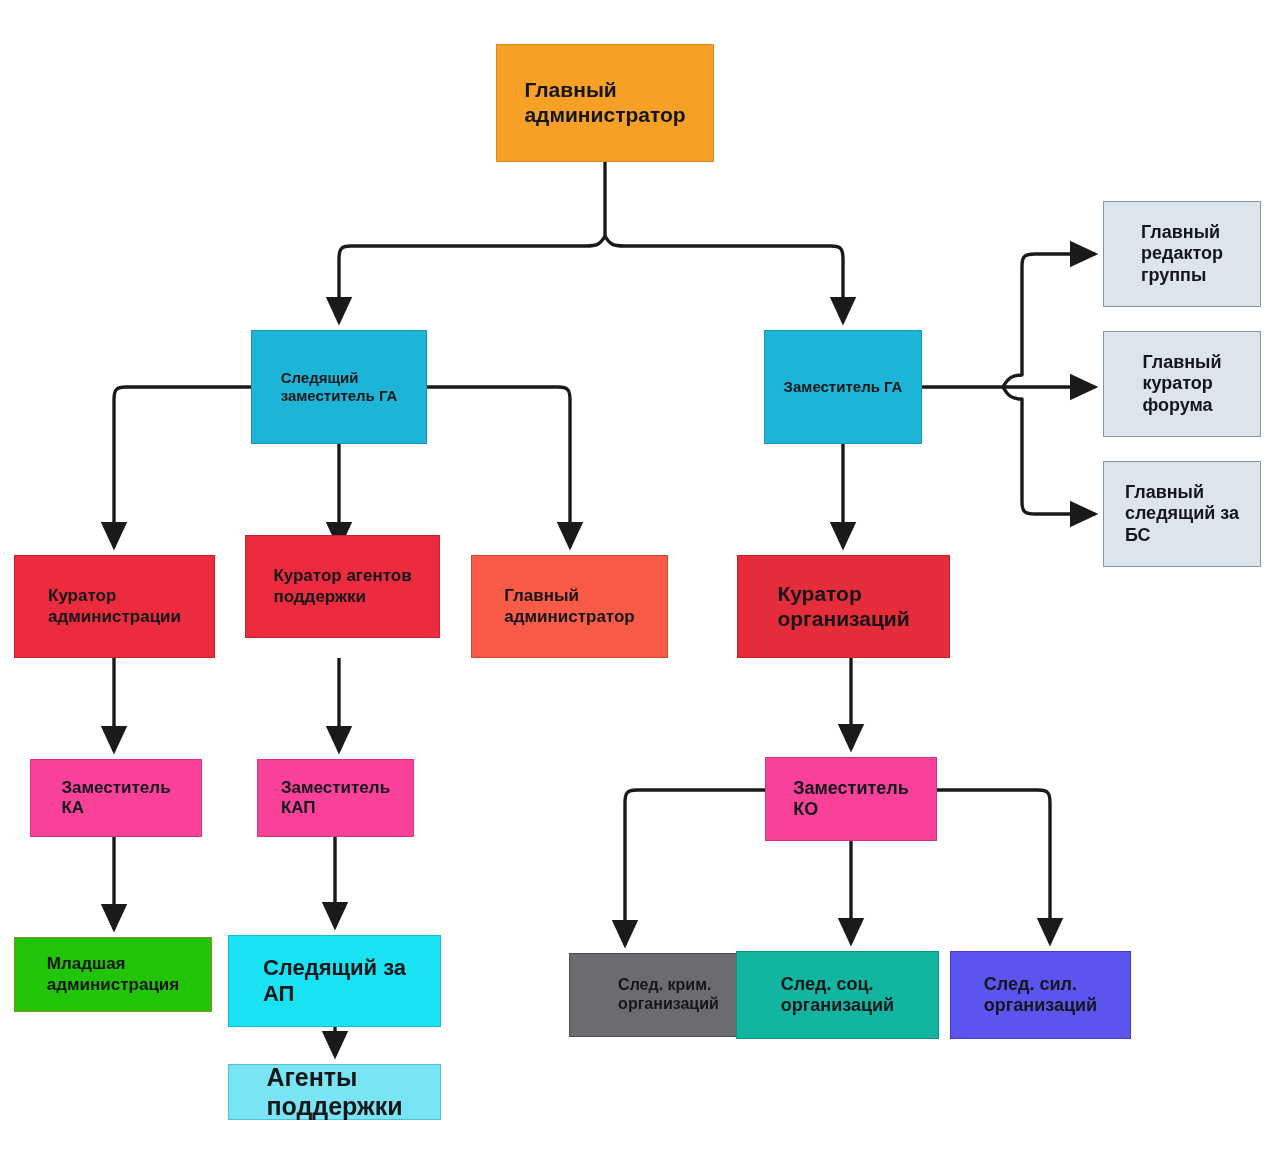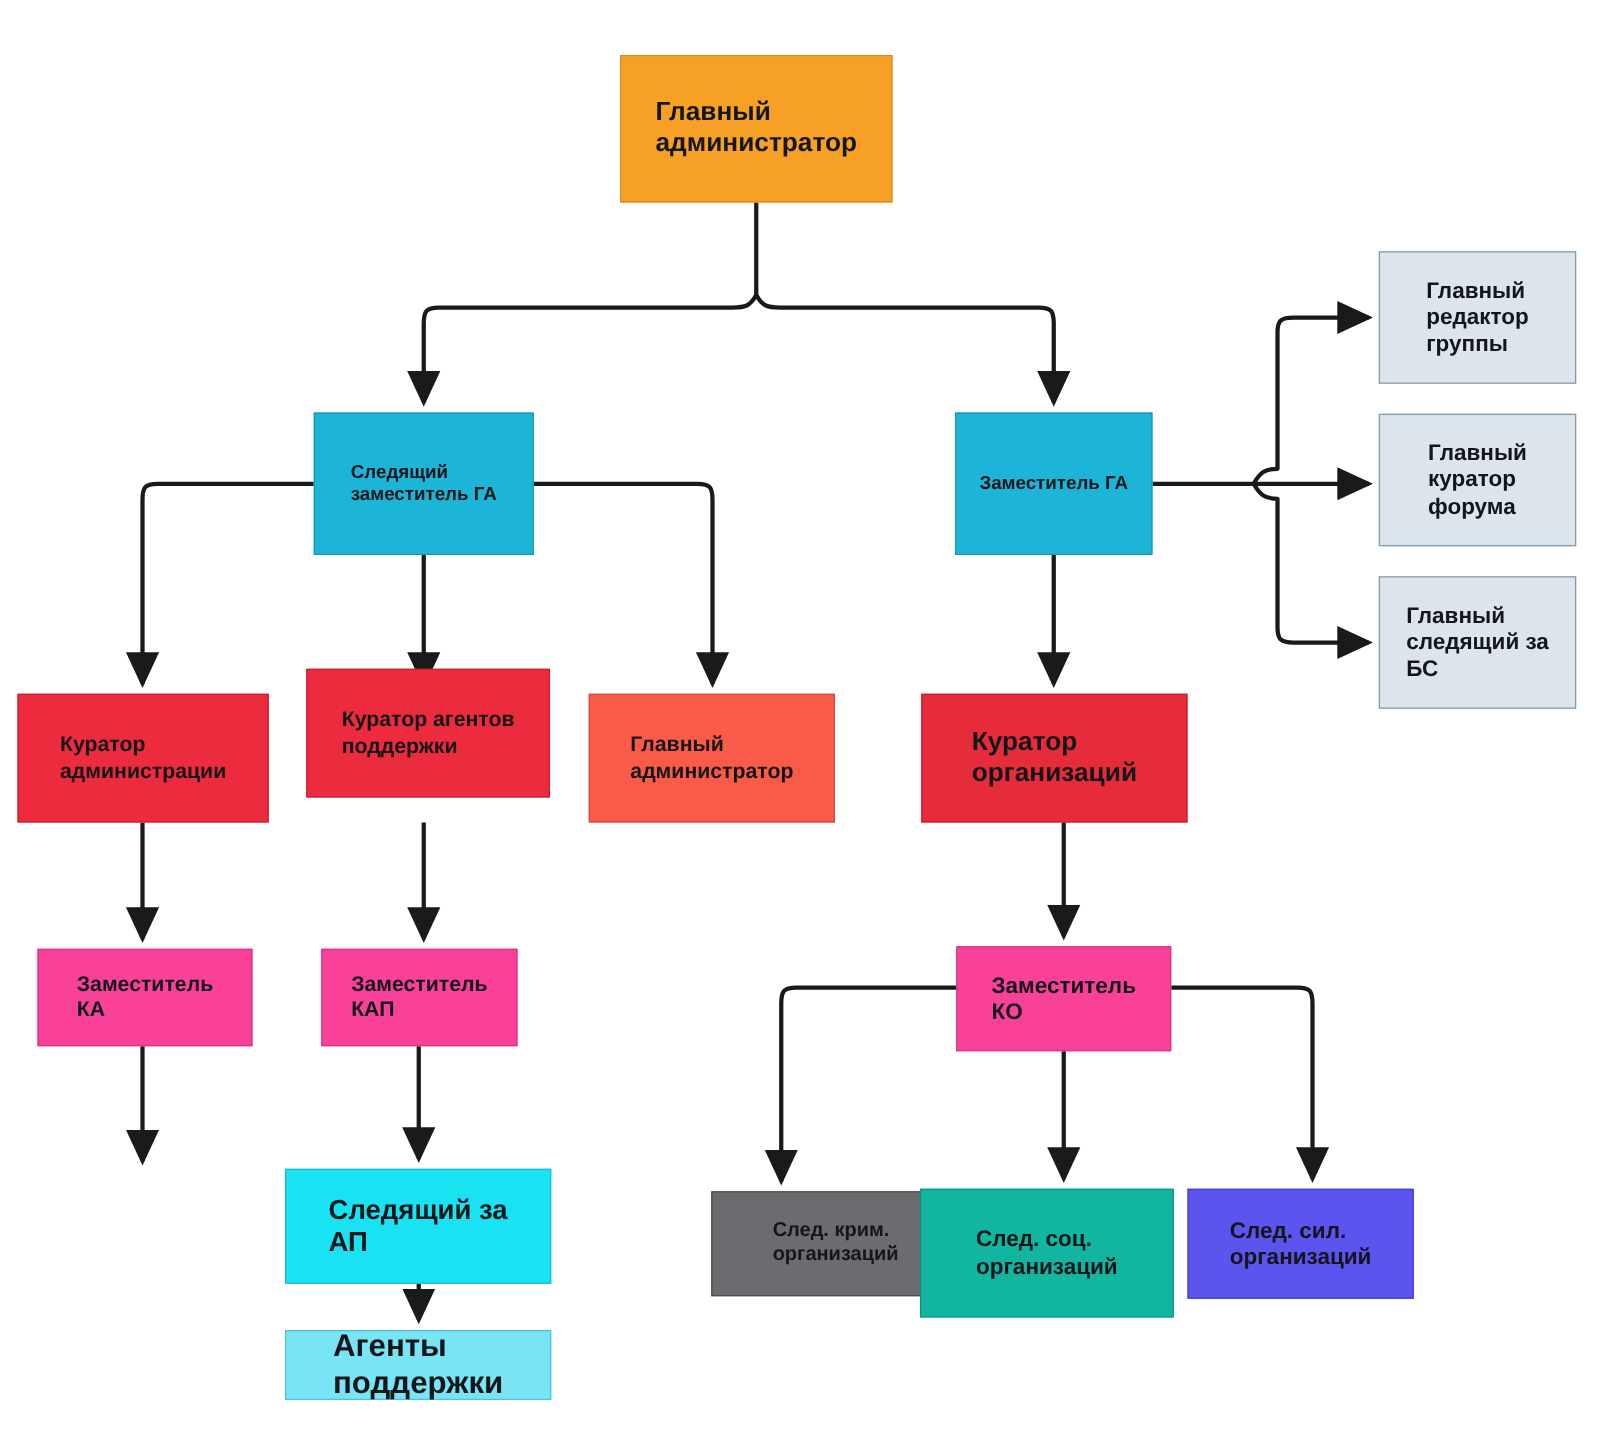--- a/index.html
+++ b/index.html
@@ -116,24 +116,26 @@
   <div class="node n-salmon" style="left:471px;top:555px;width:197px;height:103px;">Главный
 администратор</div>
   <div class="node n-red-big" style="left:737px;top:555px;width:213px;height:103px;">Куратор
 организаций</div>
   <div class="node n-pink" style="left:30px;top:759px;width:172px;height:78px;">Заместитель
 КА</div>
   <div class="node n-pink" style="left:257px;top:759px;width:157px;height:78px;">Заместитель
 КАП</div>
   <div class="node n-pink-big" style="left:765px;top:757px;width:172px;height:84px;">Заместитель
 КО</div>
+  <div class="node n-green" style="left:14px;top:937px;width:198px;height:75px;">Младшая
+администрация</div>
   <div class="node n-cyan" style="left:228px;top:935px;width:213px;height:92px;">Следящий за
 АП</div>
   <div class="node n-cyan-lt" style="left:228px;top:1064px;width:213px;height:56px;">Агенты
 поддержки</div>
   <div class="node n-grey-dk" style="left:525px;top:953px;width:199px;height:84px;">След. крим.
 организаций</div>
-  <div class="node n-teal" style="left:736px;top:951px;width:203px;height:103px;">След. соц.
+  <div class="node n-teal" style="left:736px;top:951px;width:203px;height:88px;">След. соц.
 организаций</div>
   <div class="node n-indigo" style="left:950px;top:951px;width:181px;height:88px;">След. сил.
 организаций</div>
 
 </div>
 
 </body></html>

